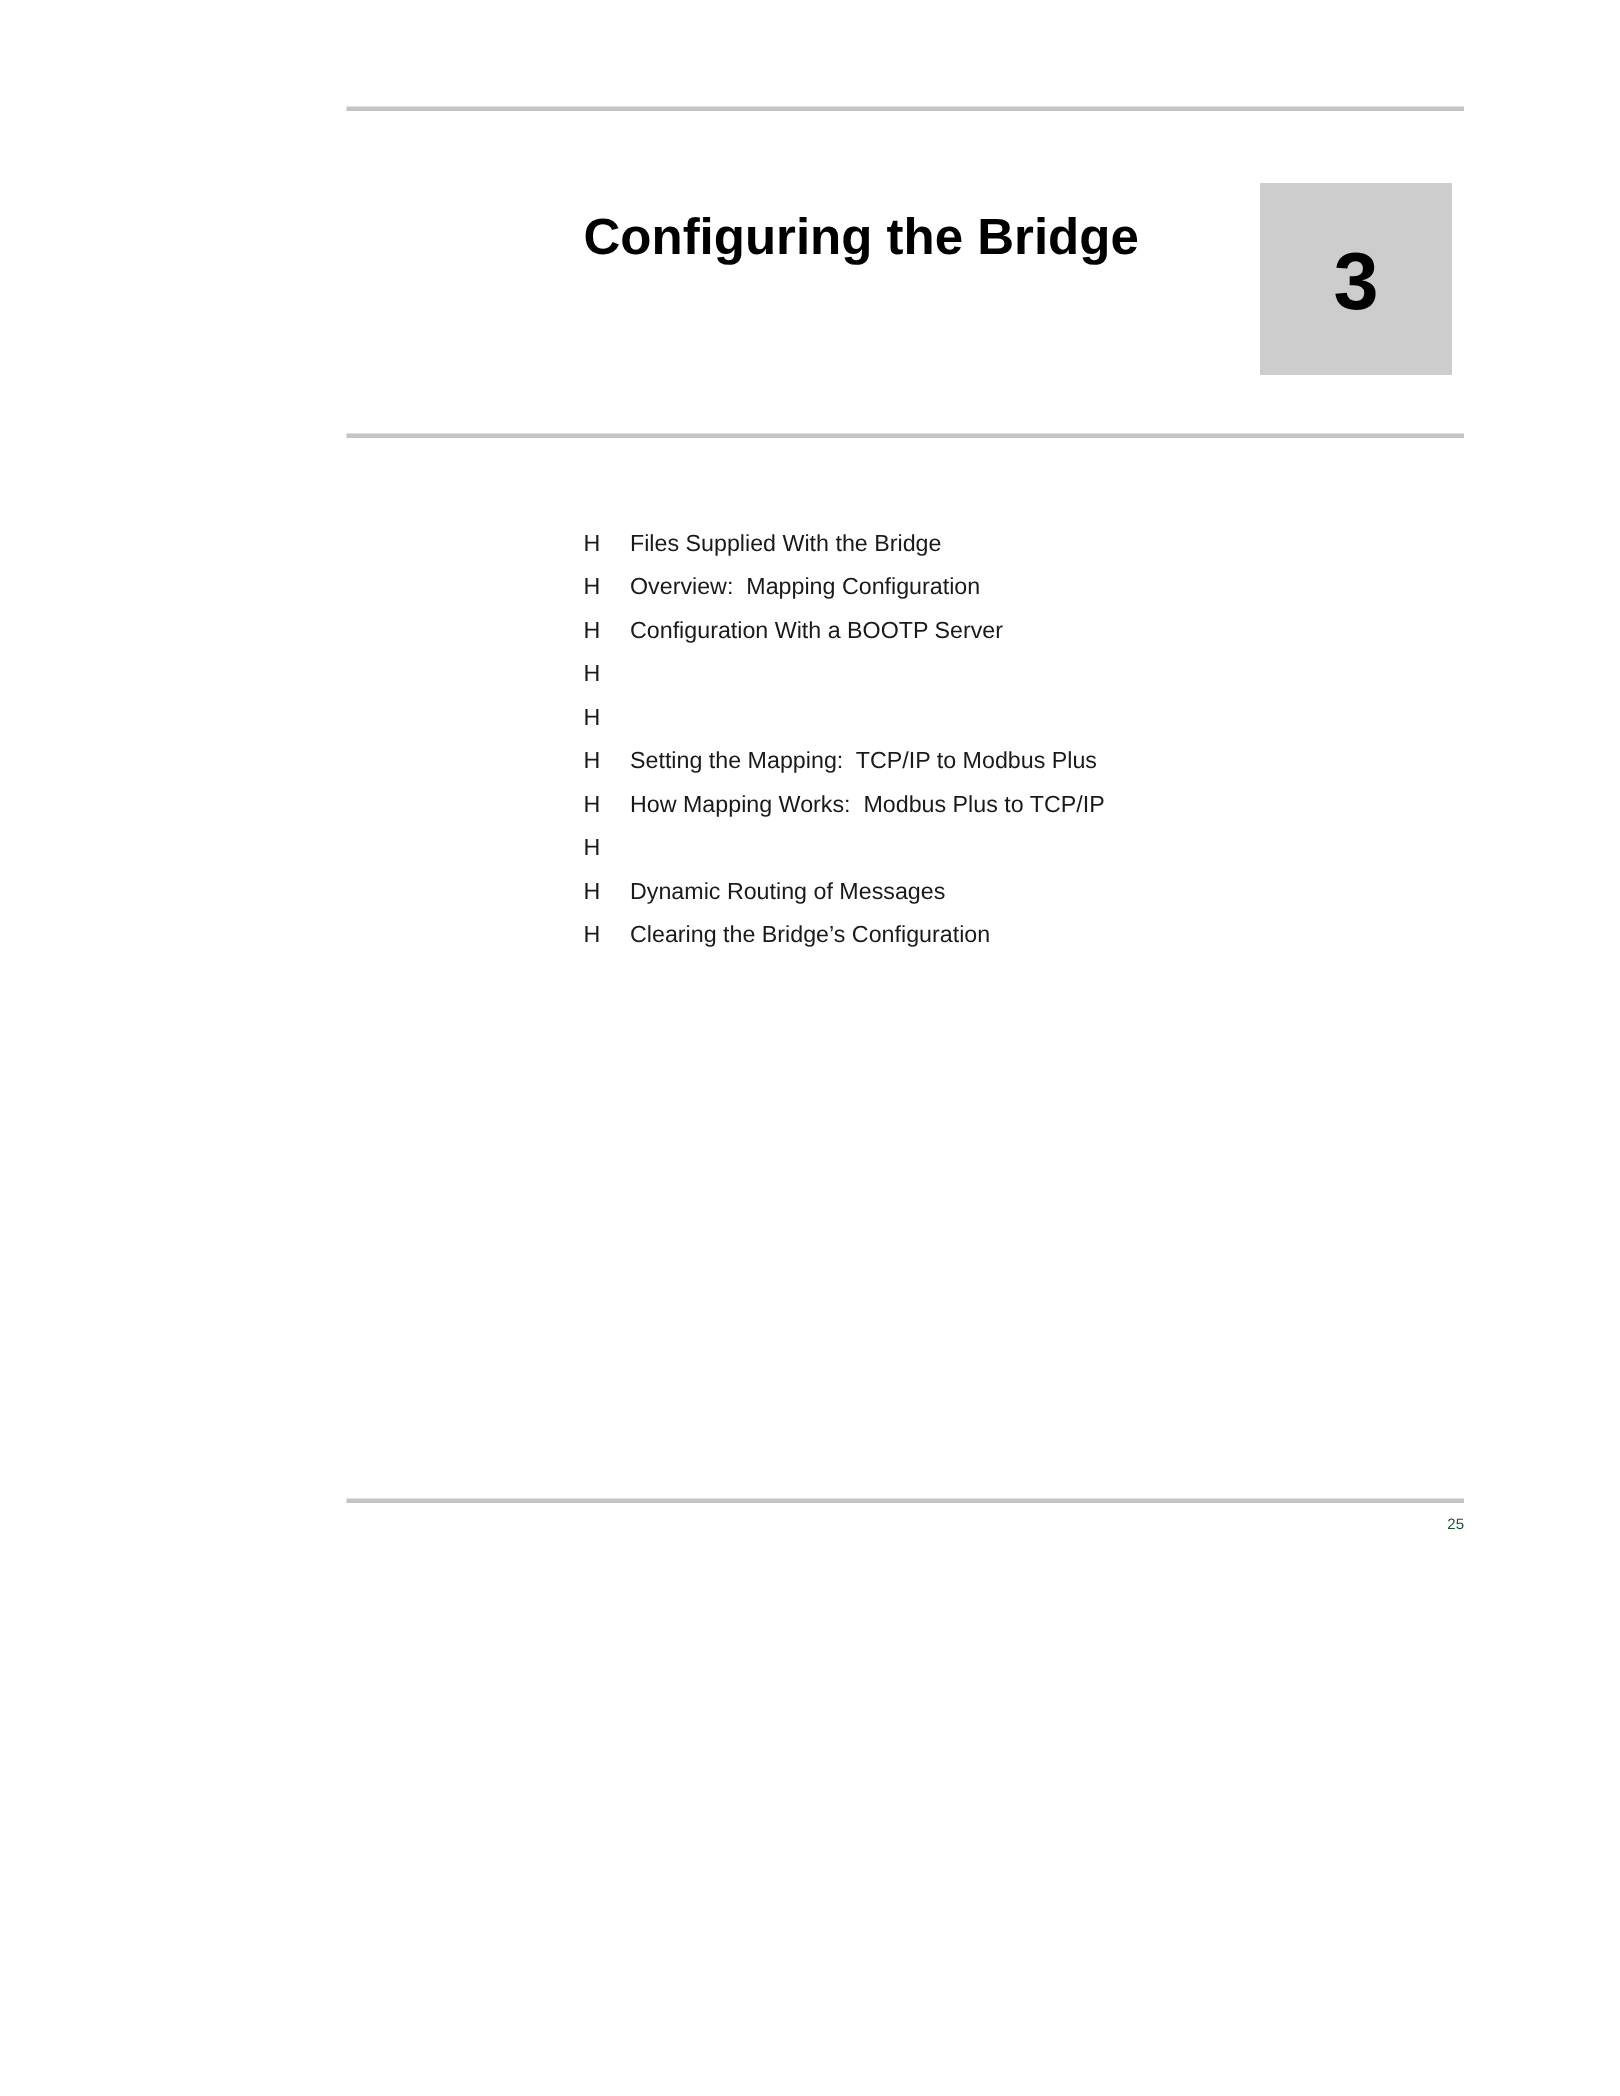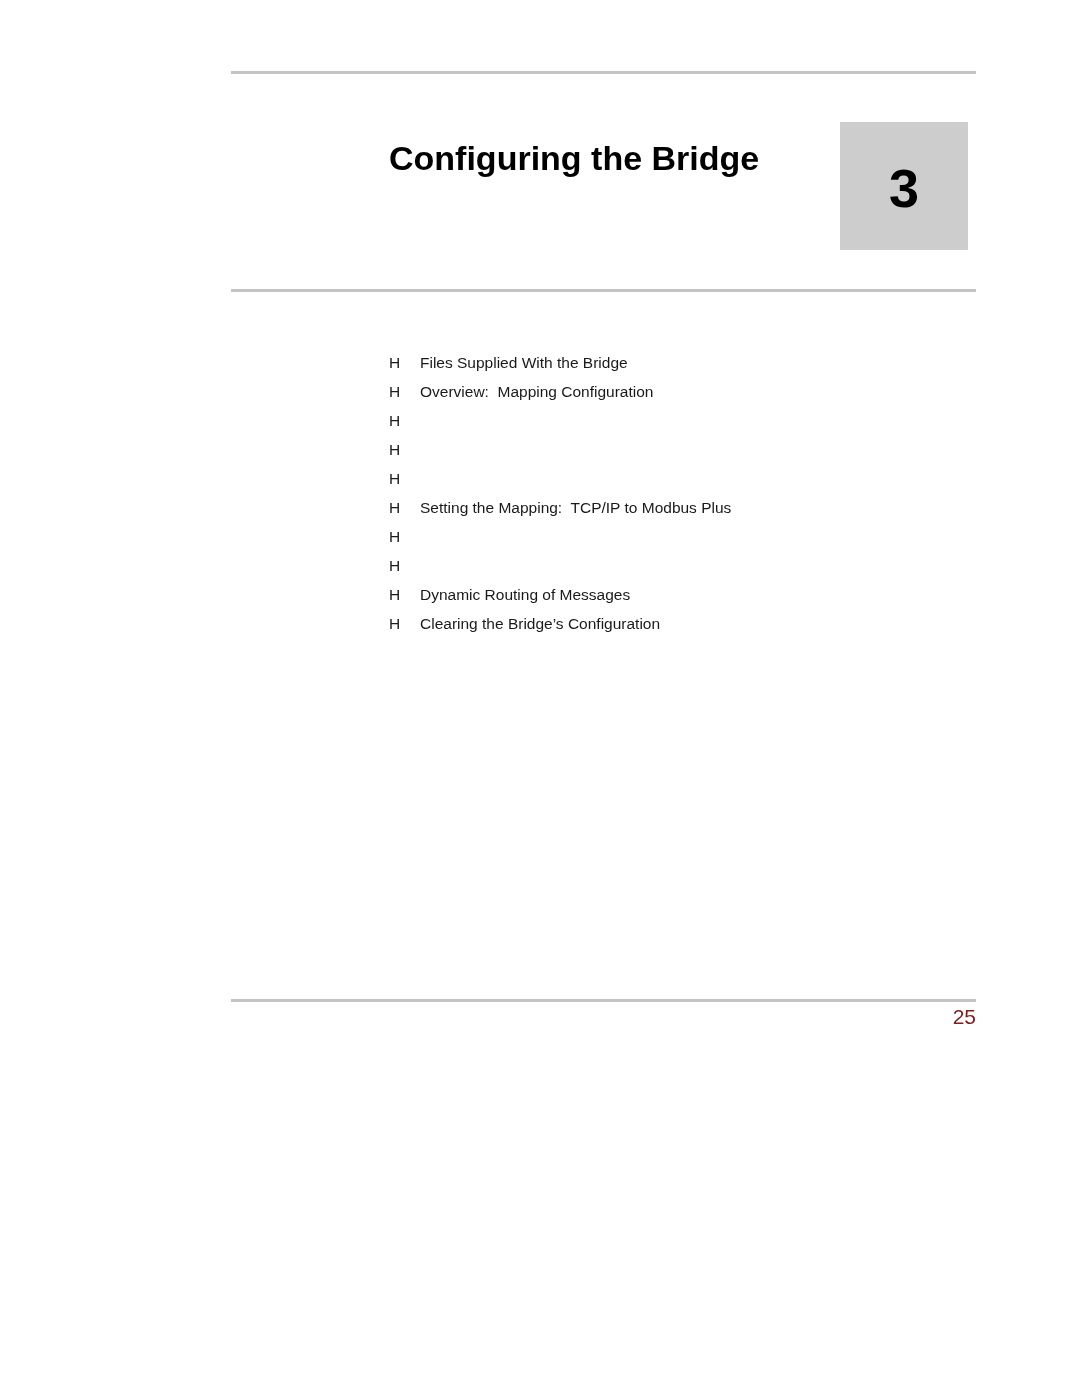--- a/index.html
+++ b/index.html
@@ -99,23 +99,23 @@
     white-space: pre;
   }
 
   
   .page-number {
     position: absolute;
     left: 231px;
     top: 1007px;
     width: 745px;
     text-align: right;
-    font-size: 21px;
+    font-size: 10px;
     line-height: 20px;
-    color: #7f1d1d;
+    color: #14532d;
   }
 </style>
 </head>
 <body>
 
 <div class="page">
 
   <div class="rule rule-top"></div>
 
   <div class="chapter-title">Configuring the Bridge</div>
@@ -130,33 +130,35 @@
     <div class="toc-item">
       <span class="toc-bullet">H</span>
       <span class="toc-label">Files Supplied With the Bridge</span>
     </div>
     <div class="toc-item">
       <span class="toc-bullet">H</span>
       <span class="toc-label">Overview:  Mapping Configuration</span>
     </div>
     <div class="toc-item">
       <span class="toc-bullet">H</span>
+      <span class="toc-label">Configuration With a BOOTP Server</span>
     </div>
     <div class="toc-item">
       <span class="toc-bullet">H</span>
     </div>
     <div class="toc-item">
       <span class="toc-bullet">H</span>
     </div>
     <div class="toc-item">
       <span class="toc-bullet">H</span>
       <span class="toc-label">Setting the Mapping:  TCP/IP to Modbus Plus</span>
     </div>
     <div class="toc-item">
       <span class="toc-bullet">H</span>
+      <span class="toc-label">How Mapping Works:  Modbus Plus to TCP/IP</span>
     </div>
     <div class="toc-item">
       <span class="toc-bullet">H</span>
     </div>
     <div class="toc-item">
       <span class="toc-bullet">H</span>
       <span class="toc-label">Dynamic Routing of Messages</span>
     </div>
     <div class="toc-item">
       <span class="toc-bullet">H</span>

